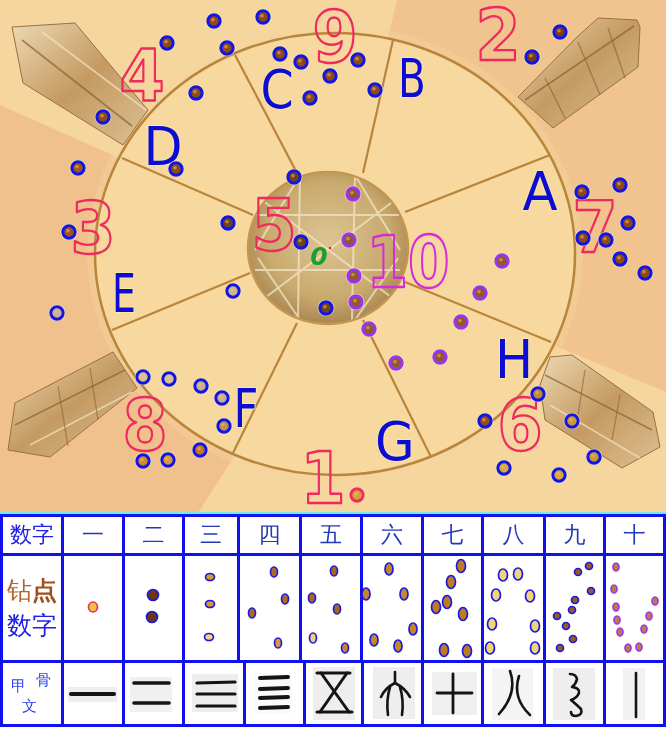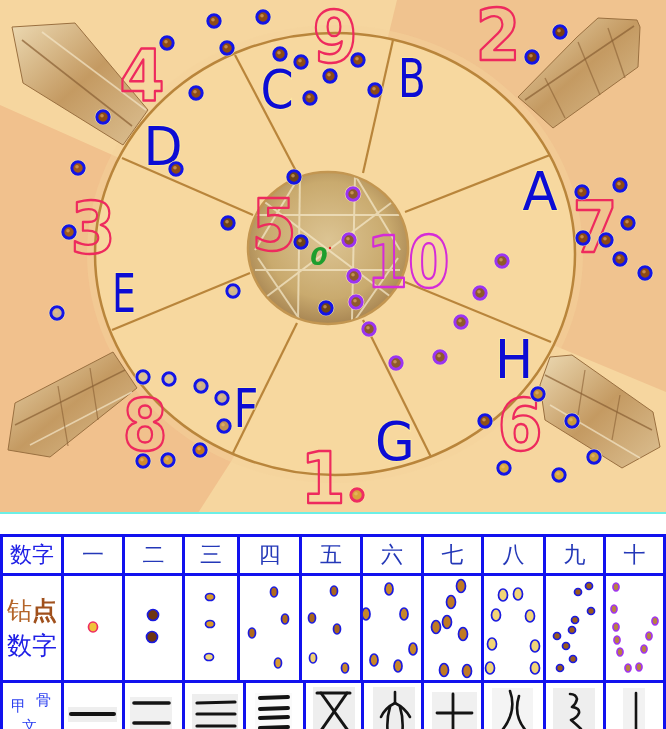--- a/index.html
+++ b/index.html
@@ -3,21 +3,21 @@
 <meta charset="utf-8">
 <style>
   html,body{margin:0;padding:0;}
   body{width:666px;height:729px;position:relative;overflow:hidden;background:#ffffff;font-family:"DejaVu Sans",sans-serif;}
   #diagram{position:absolute;left:0;top:0;display:block;}
   .sec{font-family:"DejaVu Sans",sans-serif;font-size:54px;fill:#0c0cd4;stroke:#fbe7a0;stroke-width:2px;paint-order:stroke;text-anchor:middle;}
   .num{font-family:"DejaVu Sans",sans-serif;font-weight:bold;font-size:72px;fill:none;stroke:#ee2a5e;stroke-width:2.4px;stroke-linejoin:round;text-anchor:middle;}
   .num.ten{stroke:#d52bd8;}
   .zero{font-family:"DejaVu Sans",sans-serif;font-weight:bold;font-style:italic;font-size:25px;fill:#1e9e2e;text-anchor:middle;}
   .cyan-line{position:absolute;left:0;top:512px;width:666px;height:2px;background:#6cefe6;}
-  .row{position:absolute;left:0;width:666px;margin-top:20px;}
+  .row{position:absolute;left:0;width:666px;}
   .cell{position:absolute;top:0;height:100%;box-sizing:border-box;border:3px solid #1111ee;background:#ffffff;display:flex;align-items:center;justify-content:center;overflow:visible;}
   .han{font-family:"DejaVu Serif","Liberation Serif",serif;font-size:22px;color:#2438b8;line-height:1;}
   .lbl-blue{font-family:"DejaVu Sans",sans-serif;font-size:22px;color:#2020e6;line-height:1;}
   .lbl2{flex-direction:column;}
   .lbl2 .l1{font-family:"DejaVu Sans",sans-serif;font-size:25px;line-height:36px;white-space:nowrap;}
   .lbl2 .zuan{color:#b4652a;}
   .lbl2 .dian{color:#a0501c;font-weight:bold;}
   .lbl2 .l2{font-family:"DejaVu Sans",sans-serif;font-size:25px;line-height:34px;color:#2020e6;white-space:nowrap;}
   .abs-svg{position:absolute;left:-3px;top:-3px;overflow:visible;}
   .seal{position:absolute;font-family:"DejaVu Serif",serif;font-size:15px;color:#2a3ef0;line-height:1;}

